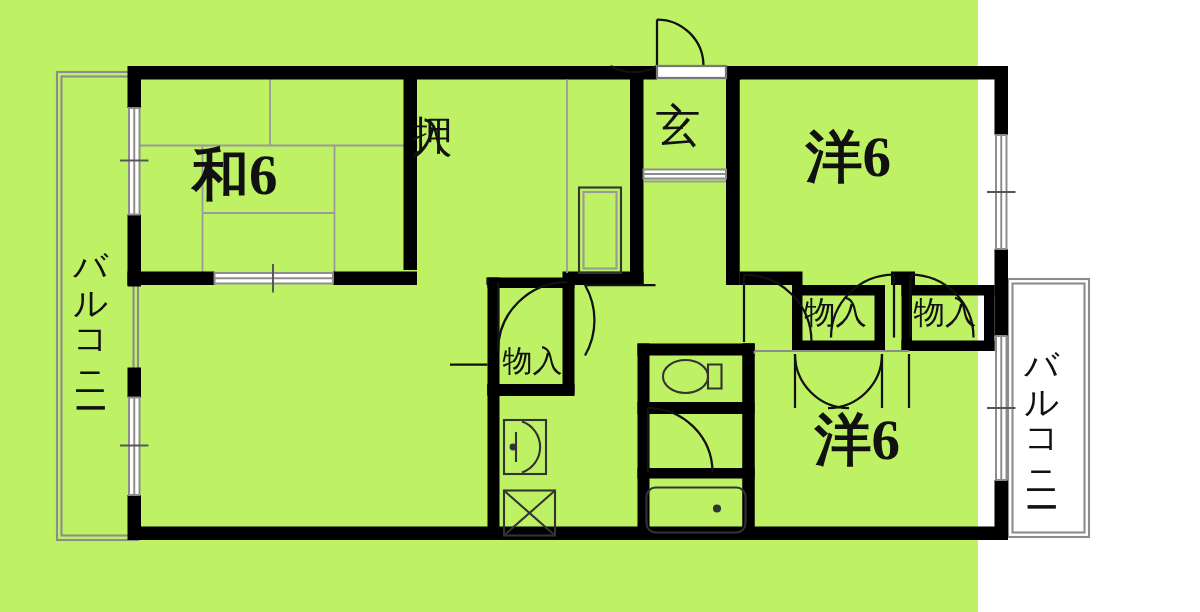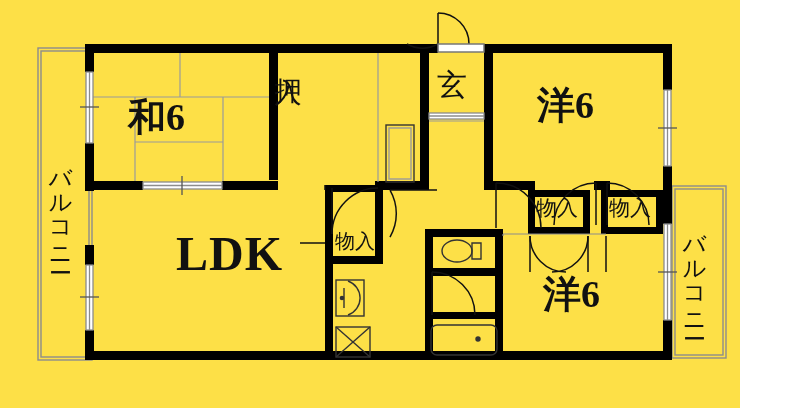--- a/index.html
+++ b/index.html
@@ -1,18 +1,18 @@
 <!DOCTYPE html>
 <html><head>
 <meta charset="utf-8">
 <style>
   html,body{margin:0;padding:0;background:#ffffff;}
   body{width:800px;height:408px;overflow:hidden;
        font-family:"Liberation Serif","DejaVu Serif",serif;}
-  #plan{position:relative;width:740px;height:408px;background:#fde047;}
+  #plan{position:relative;width:652px;height:408px;background:#bef264;}
   #plan svg{display:block;}
   .lbl{position:absolute;color:#111;line-height:1;white-space:nowrap;
        font-family:"Liberation Serif","DejaVu Serif",serif;}
   .vlbl{writing-mode:vertical-rl;text-orientation:upright;letter-spacing:1px;}
 </style>
 </head>
 <body>
 
 <div id="plan">
 
@@ -203,22 +203,20 @@
     </g>
   </g>
 
 </svg>
 
 <div class="lbl" style="left:128px; top:98px; font-size:38px; font-weight:700;">和6</div>
 
 <div class="lbl" style="left:274px; top:56px; font-size:27px;
             writing-mode:vertical-rl; text-orientation:upright;">押入</div>
 
-<div class="lbl" style="left:176px; top:230px; font-size:48px; font-weight:700;
-            letter-spacing:1px;">LDK</div>
 
 <div class="lbl" style="left:437px; top:70px; font-size:30px;">玄</div>
 
 <div class="lbl" style="left:537px; top:86px; font-size:38px; font-weight:700;">洋6</div>
 
 <div class="lbl" style="left:543px; top:275px; font-size:38px; font-weight:700;">洋6</div>
 
 <div class="lbl" style="left:335px; top:231px; font-size:20px;">物入</div>
 
 <div class="lbl" style="left:536px; top:198px; font-size:21px;">物入</div>

